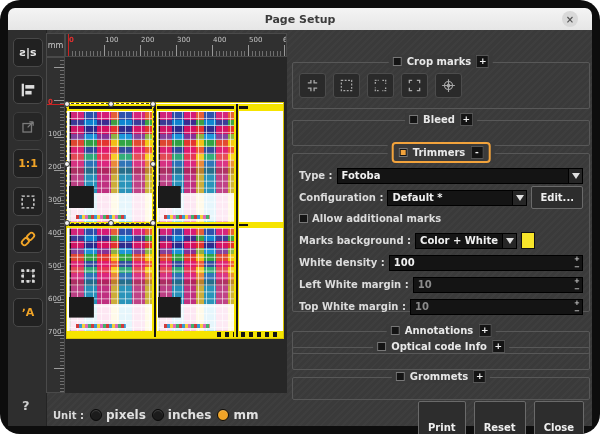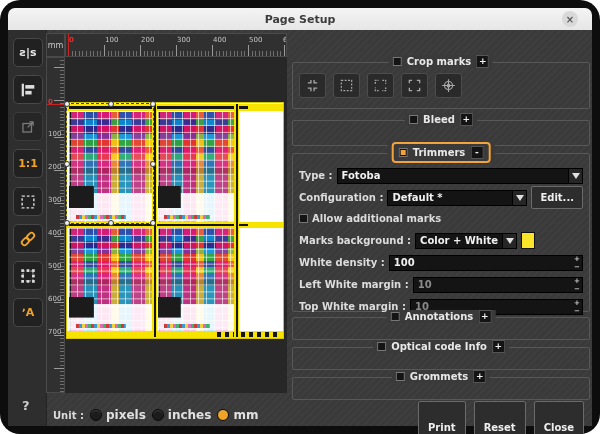--- a/index.html
+++ b/index.html
@@ -101,21 +101,21 @@
   .toggle{width:11px;height:11px;background:#141414;border:1px solid #555;color:#f0f0f0;font-size:9px;font-weight:bold;
     display:flex;align-items:center;justify-content:center;line-height:1;cursor:pointer;}
   .ring{border:2px solid #f2a33c;border-radius:4px;padding:2px 5px;display:flex;align-items:center;gap:5px;background:#3a3a3a;}
 
   #grp-crop{top:32px;height:45px;text-decoration:underline;}
   #crop-tools{position:absolute;left:6px;top:10px;display:flex;gap:7px;}
   .crop-btn{width:25px;height:23px;background:#2a2a2a;border:1px solid #4c4c4c;border-radius:3px;
     display:flex;align-items:center;justify-content:center;cursor:pointer;}
   #grp-bleed{top:90px;height:24px;}
   #grp-trimmers{top:123px;height:157px;}
-  #grp-annotations{top:287px;height:21px;text-align:right;}
+  #grp-annotations{top:301px;height:21px;text-align:right;}
   #grp-optical{top:317px;height:21px;}
   #grp-grommets{top:347px;height:21px;}
 
   
   .t-row{position:absolute;left:6px;right:6px;display:flex;align-items:center;gap:4px;height:25px;}
   .t-lbl{font-size:10px;font-weight:bold;color:#dcdcdc;white-space:nowrap;}
   .field{flex:1;height:14px;background:#141414;border:1px solid #000;display:flex;align-items:center;
     color:#f0f0f0;font-size:10px;font-weight:bold;padding:0 4px;position:relative;cursor:text;}
   .field .val{flex:1;}
   .field .val.dim{color:#8a8a8a;}

